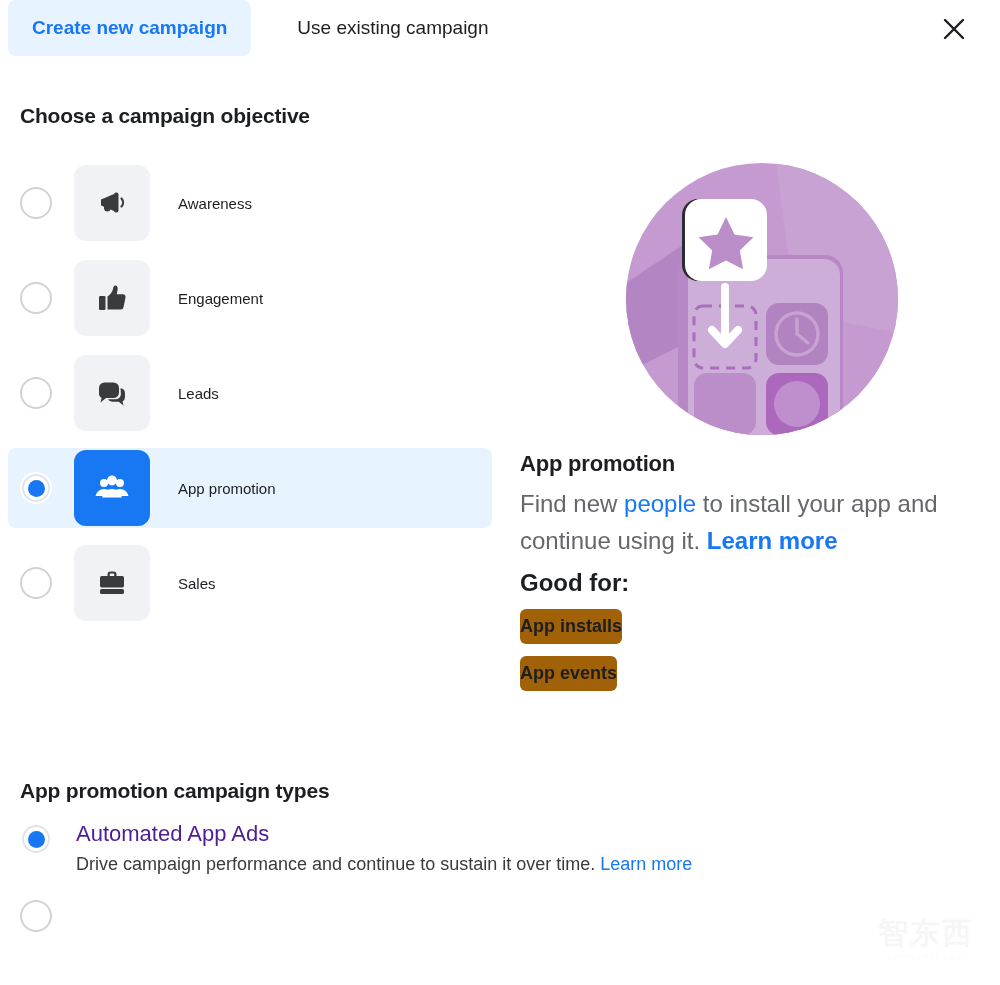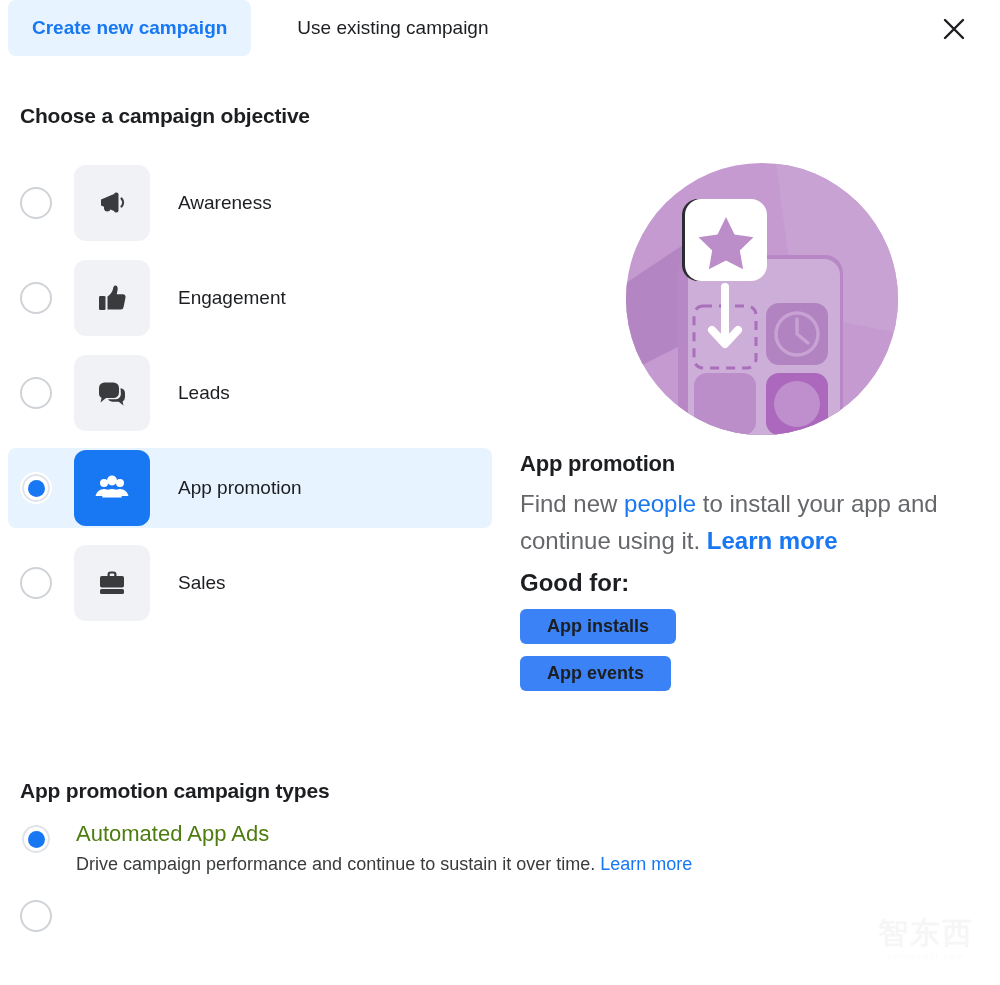--- a/index.html
+++ b/index.html
@@ -120,21 +120,21 @@
     flex: 0 0 auto;
     display: flex;
     align-items: center;
     justify-content: center;
   }
   .icon-tile.active { background: #1877f2; }
   .icon-tile svg { display: block; }
 
   .objective-label {
     margin-left: 28px;
-    font-size: 19px;
+    font-size: 15px;
     color: #1c1e21;
   }
 
   
   .detail-panel {
     position: absolute;
     top: 163px;
     left: 520px;
     width: 460px;
   }
@@ -161,23 +161,23 @@
   .detail-desc .link-strong { color: #1877f2; font-weight: bold; }
   .goodfor-title {
     margin-top: 10px;
     font-size: 24px;
     font-weight: bold;
     color: #1c1e21;
   }
   .chips { margin-top: 12px; }
   .chip {
     display: inline-block;
-    background: #3b82f6;
+    background: #a16207;
     border-radius: 6px;
-    padding: 7px 27px;
+    padding: 7px 0;
     font-size: 18px;
     font-weight: bold;
     color: #1c1e21;
     margin-bottom: 12px;
   }
   .chip-row { display: block; }
 
   
   .types-list {
     position: absolute;
@@ -190,21 +190,21 @@
     width: 32px; height: 32px; border-radius: 50%;
     border: 2px solid #cfd3d8; background: #fff;
     flex: 0 0 auto; margin-top: 3px;
     display: flex; align-items: center; justify-content: center;
   }
   .type-radio.checked { border-color: #ffffff; box-shadow: 0 0 0 2px #dfe3e8 inset; }
   .type-radio.checked .dot {
     width: 17px; height: 17px; border-radius: 50%; background: #1877f2;
   }
   .type-text { margin-left: 24px; }
-  .type-label { font-size: 22px; color: #4d7c0f; line-height: 1.25; }
+  .type-label { font-size: 22px; color: #4c1d95; line-height: 1.25; }
   .type-desc { font-size: 18px; color: #3a3b3c; margin-top: 6px; }
   .type-desc .link { color: #1877f2; }
 
   
   .watermark {
     position: absolute;
     right: 14px;
     bottom: 24px;
     text-align: center;
     opacity: 0.30;

